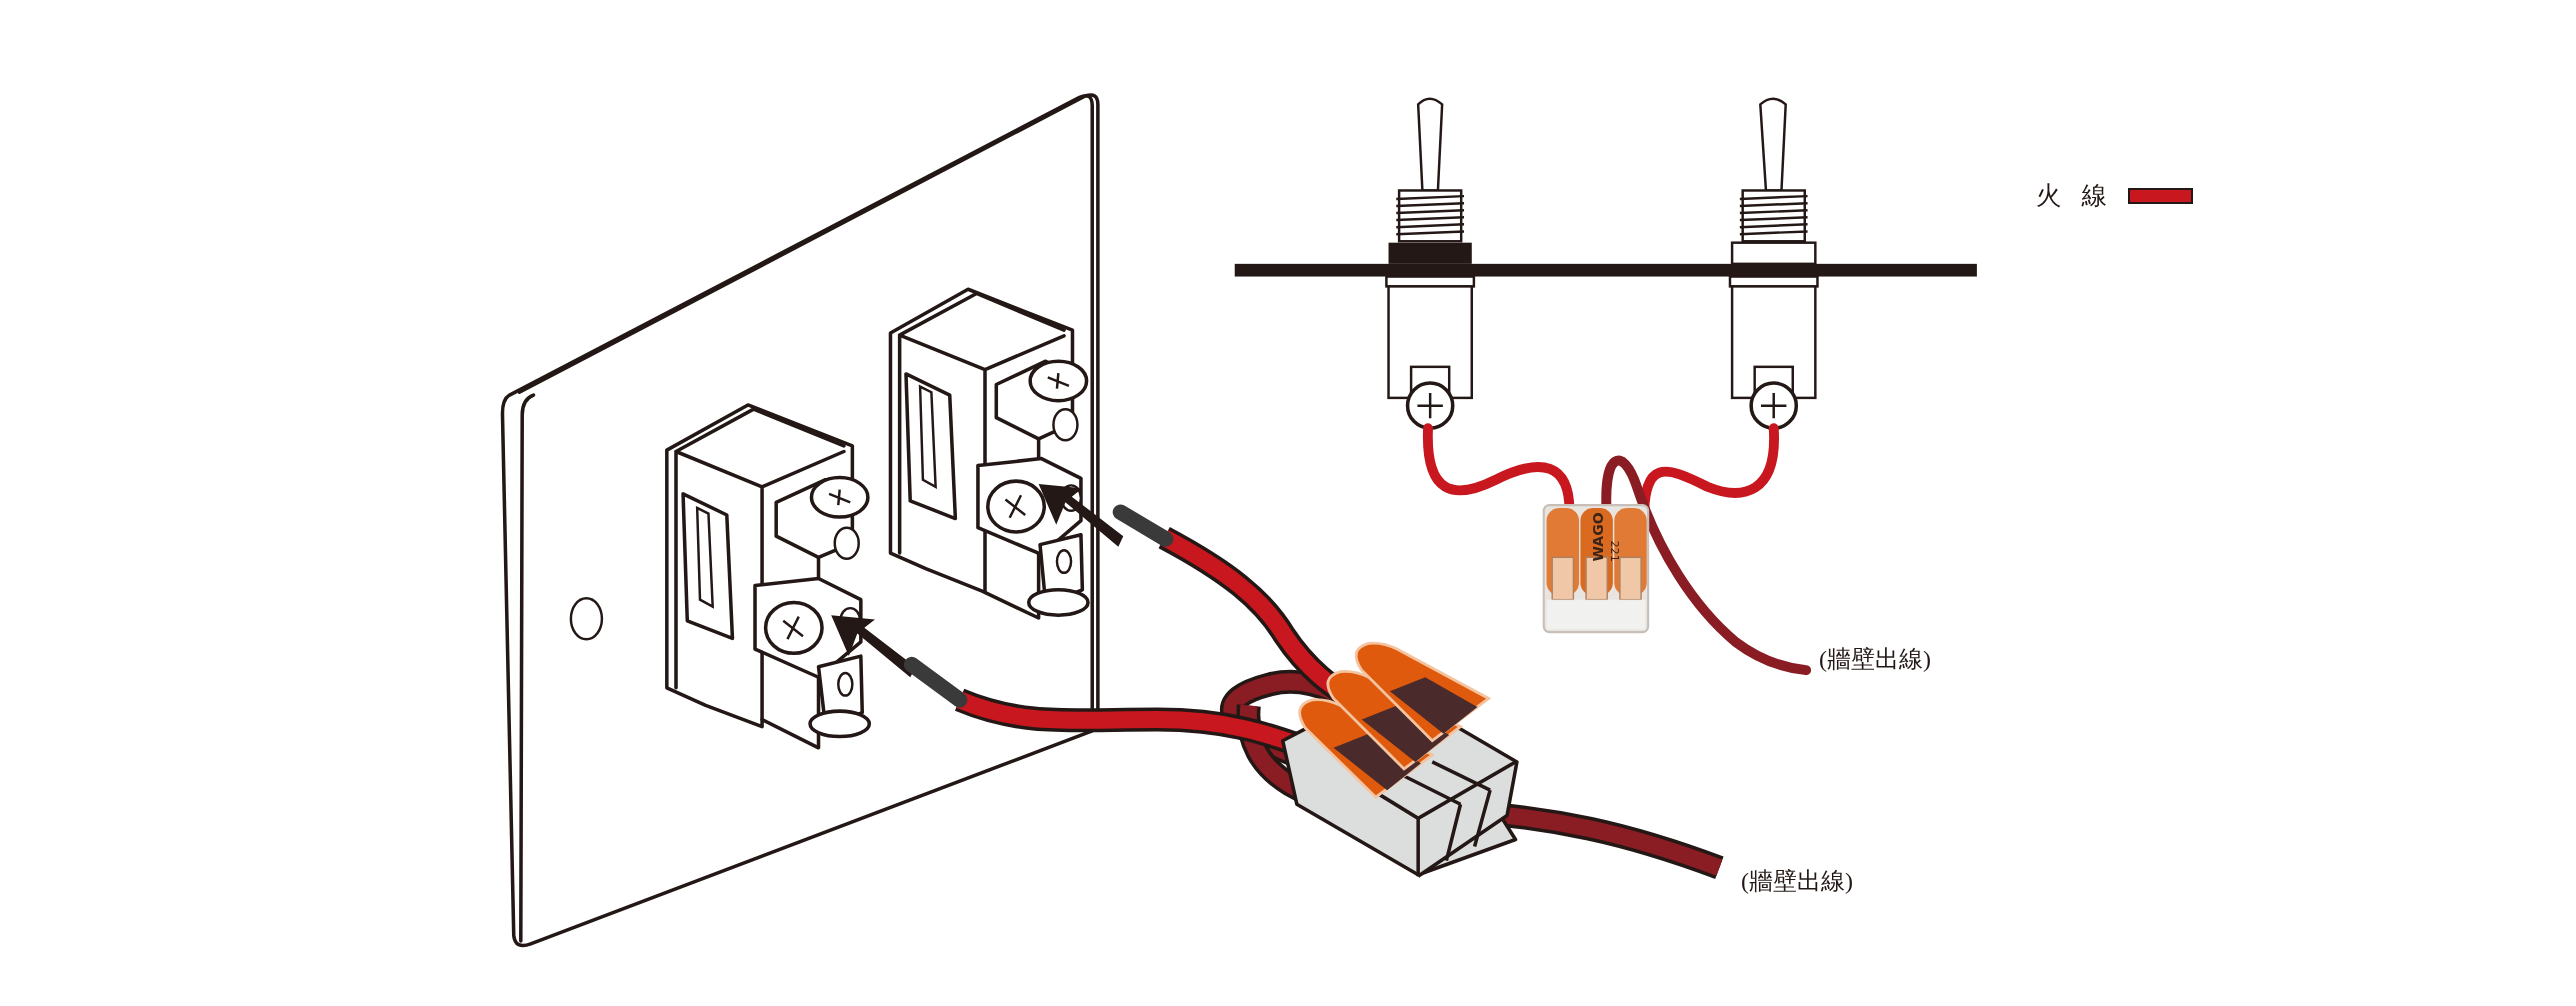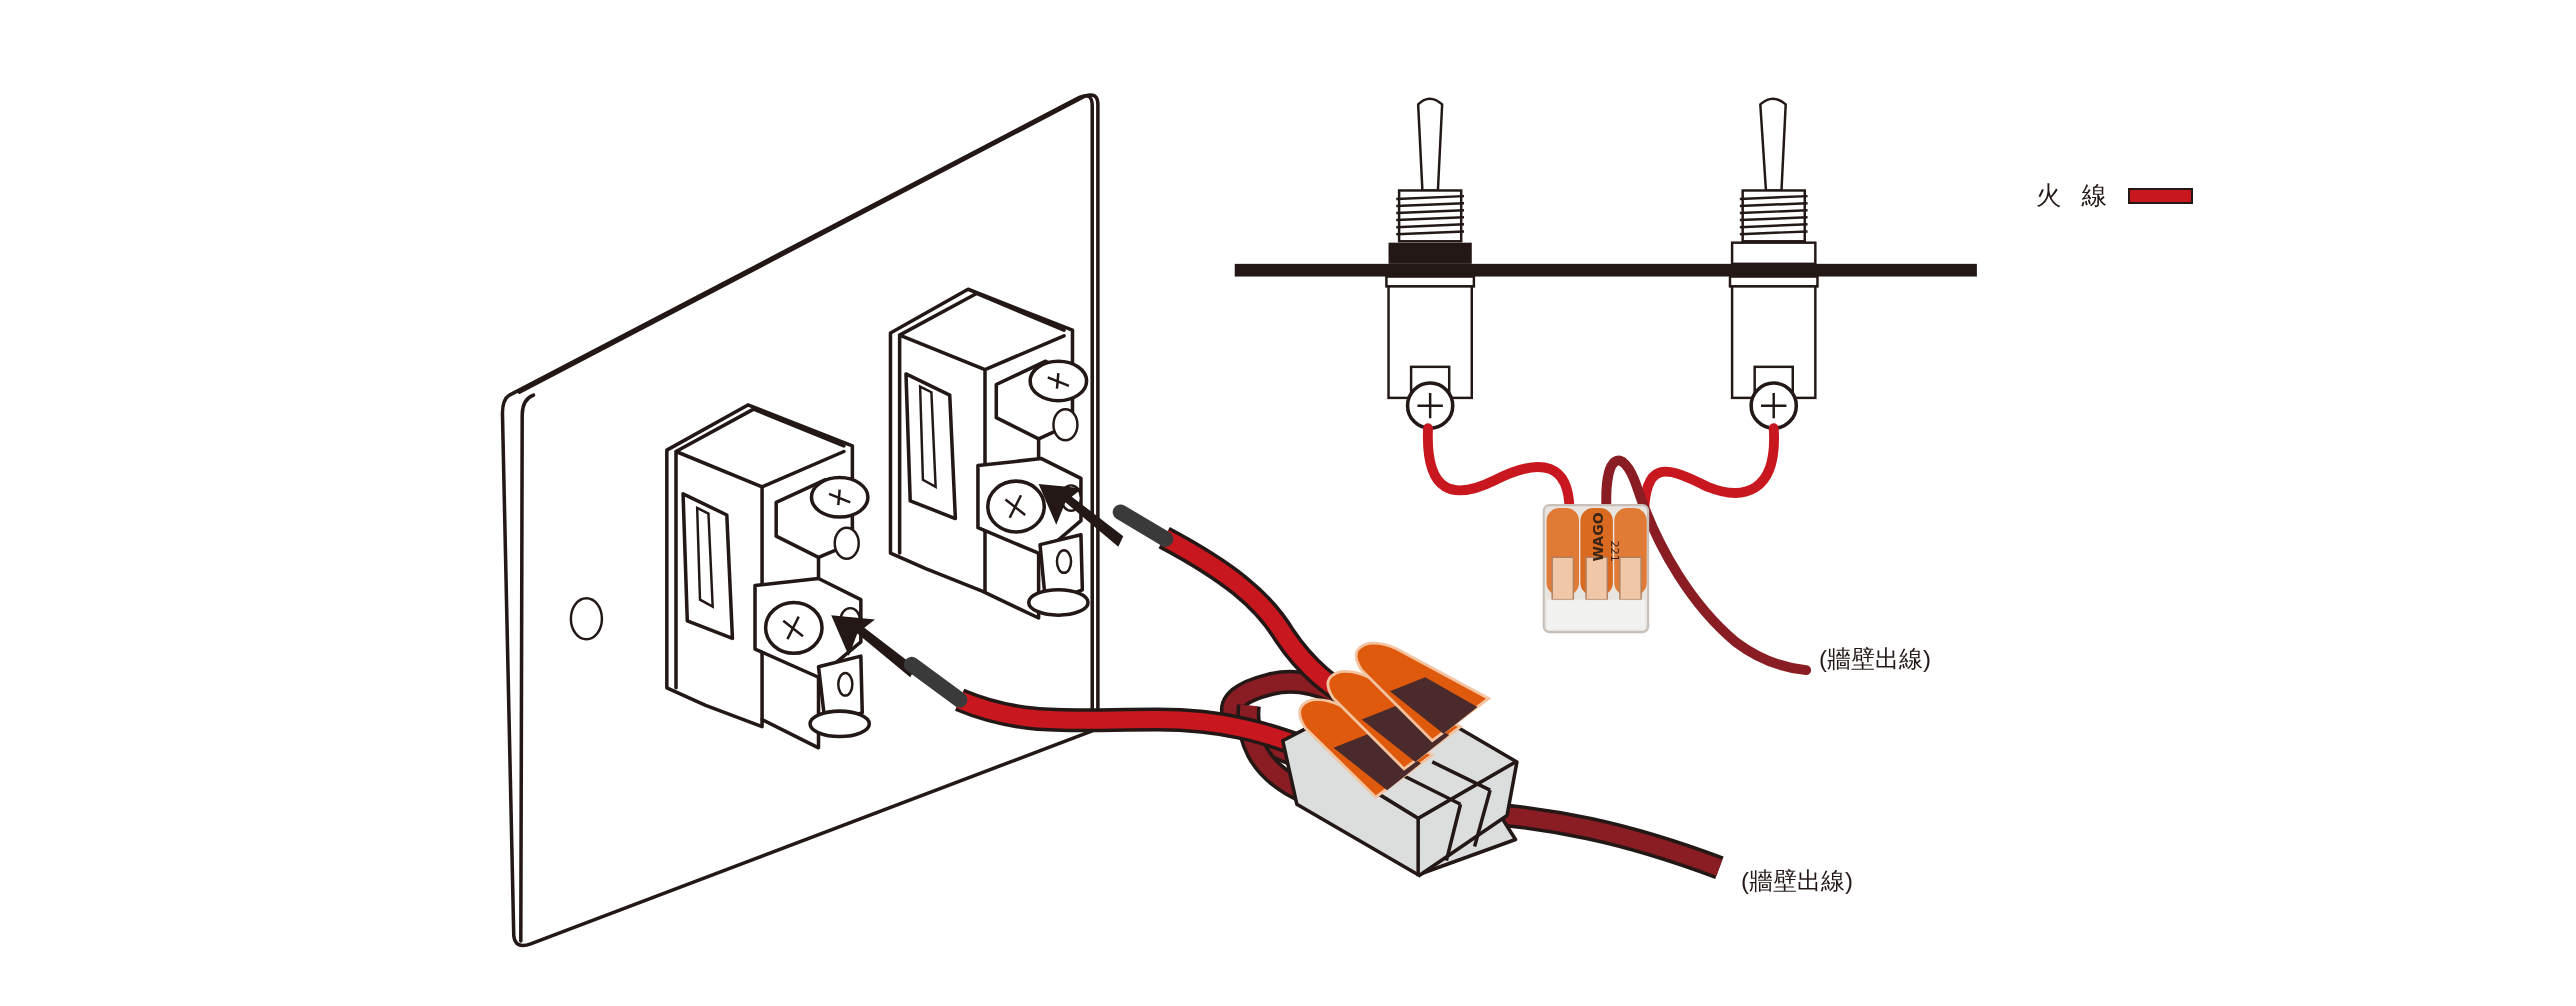--- a/index.html
+++ b/index.html
@@ -1,18 +1,18 @@
 <!DOCTYPE html>
 <html style="font-size:11.3px"><head>
 <meta charset="utf-8">
 <style>
   html, body { margin: 0; padding: 0; background: #ffffff; }
   body { width: 2576px; height: 1006px; overflow: hidden; position: relative; font-family: "DejaVu Sans", sans-serif; }
   #stage { position: absolute; left: 0; top: 0; width: 2576px; height: 1006px; }
-  .label { position: absolute; color: #231815; font-family: Liberation Sans, sans-serif; white-space: nowrap; }
+  .label { position: absolute; color: #231815; font-family: Liberation Serif, serif; white-space: nowrap; }
   #legend-text { left: 2036px; top: 179px; font-size: 25.4px; letter-spacing: 20px; }
   #legend-swatch { position: absolute; left: 2128px; top: 188px; width: 65px; height: 15.5px; border: 2.1px solid #231815; box-sizing: border-box; }
   #label-right { left: 1819px; top: 643px; font-size: 24px; }
   #label-bottom { left: 1741px; top: 865px; font-size: 24px; }
   .ln { fill: none; stroke: #231815; stroke-width: 5; stroke-linejoin: round; stroke-linecap: round; }
   .lnw { fill: #ffffff; stroke: #231815; stroke-width: 5; stroke-linejoin: round; }
   .thin { fill: none; stroke: #231815; stroke-width: 3.5; }
   .thinw { fill: #ffffff; stroke: #231815; stroke-width: 3.5; }
 </style>
 </head>

